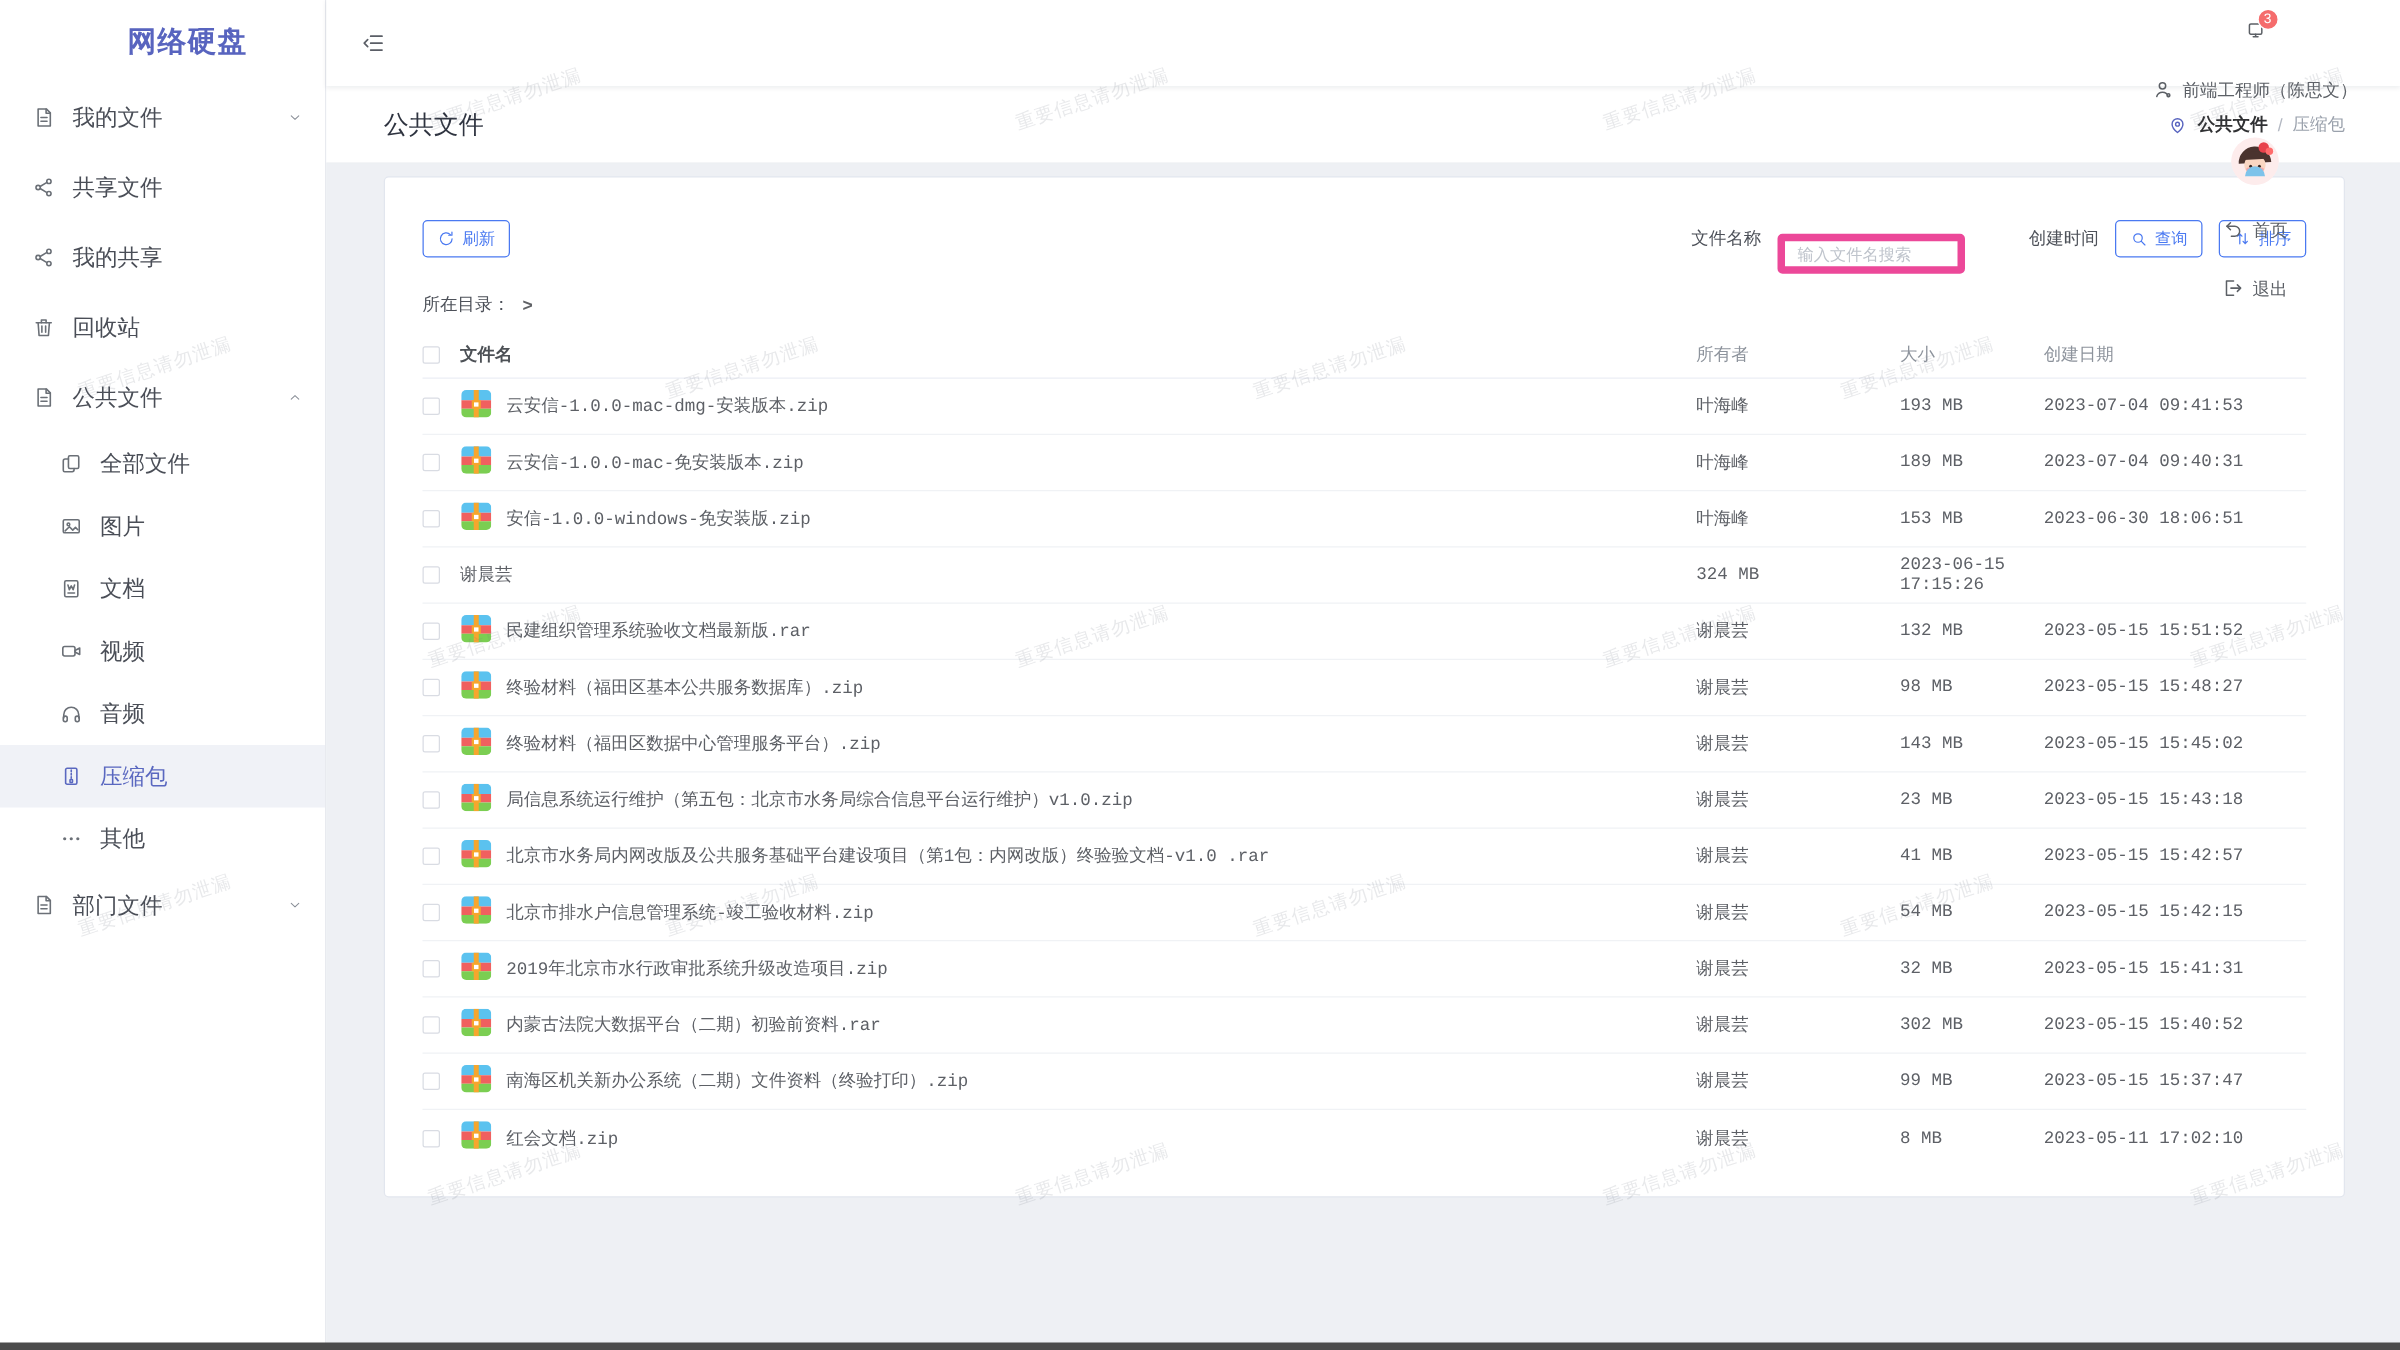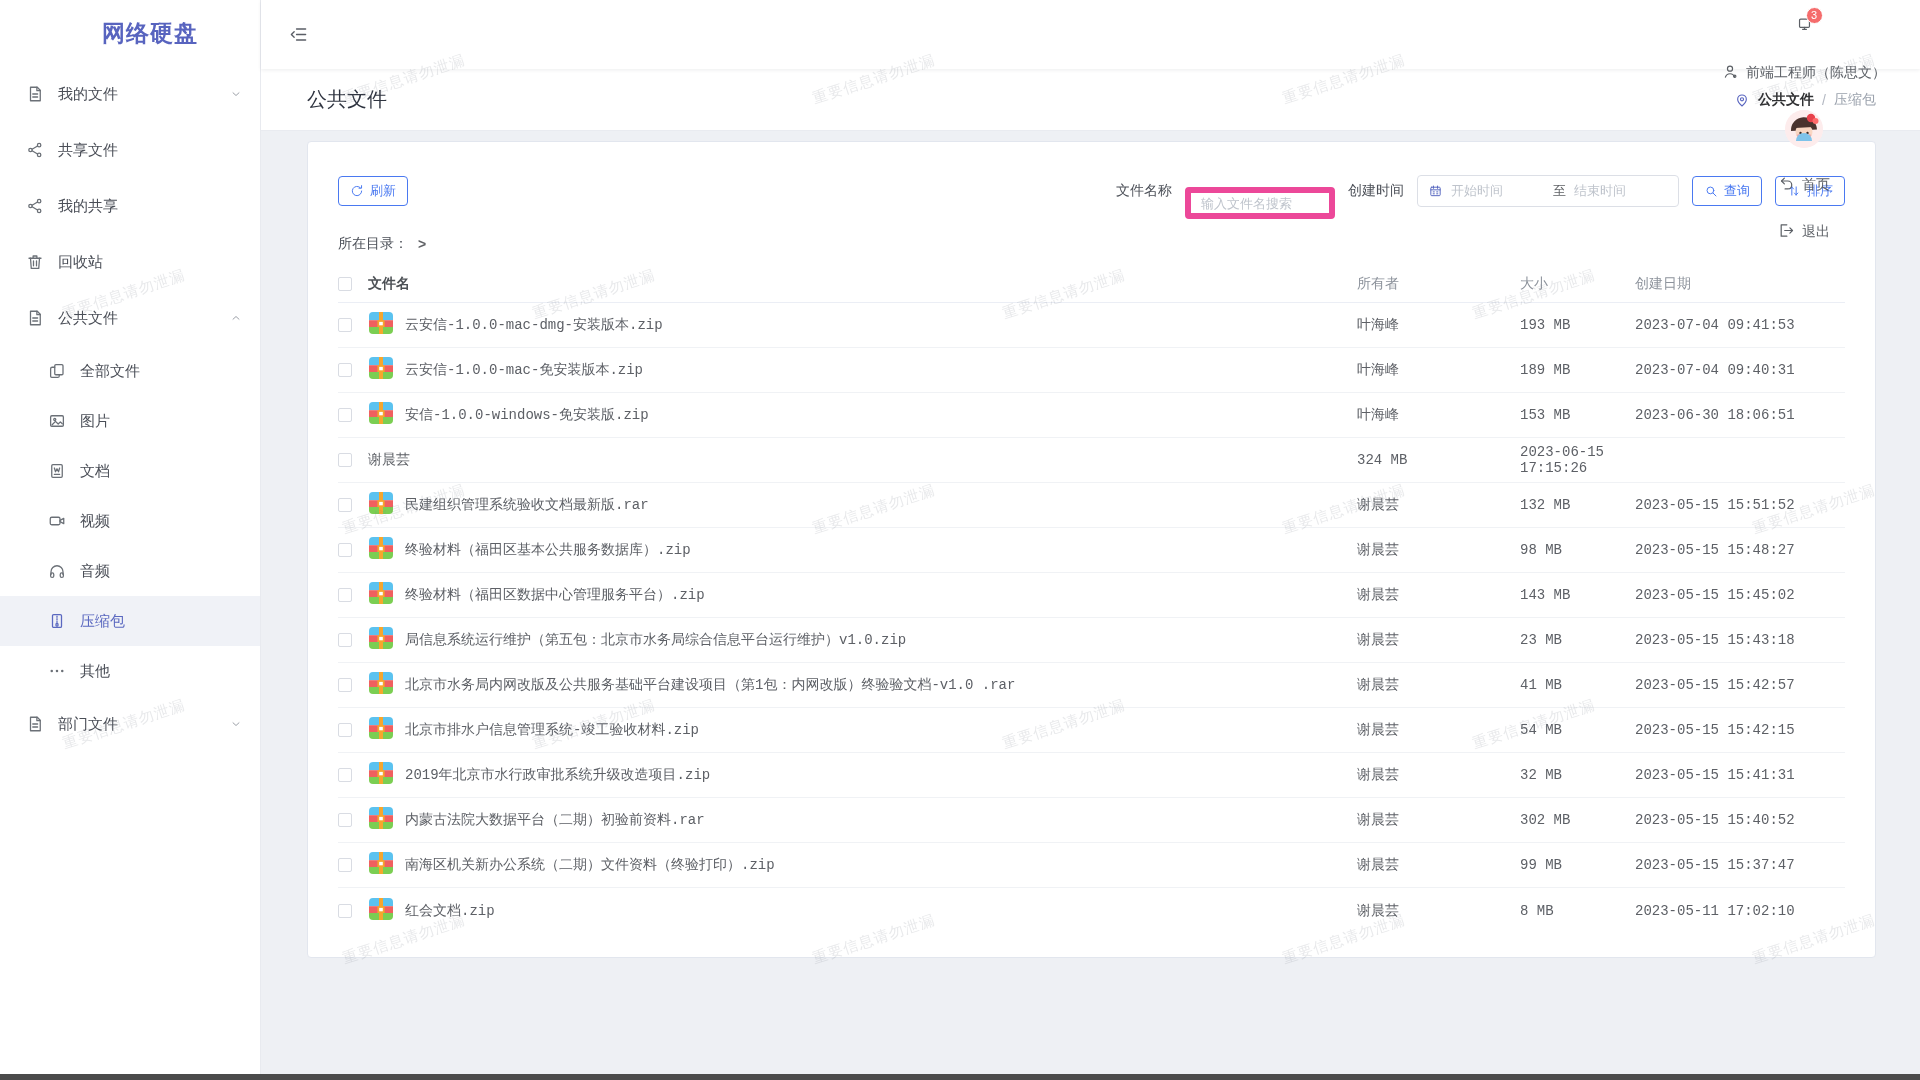--- a/index.html
+++ b/index.html
@@ -6,21 +6,21 @@
   html,body { margin:0; padding:0; width:1920px; height:1080px; overflow:hidden;
     font-family:"Liberation Sans","DejaVu Sans",sans-serif; background:#eef0f4; }
   .app { display:flex; width:1920px; height:1080px; position:relative; }
 
   
   .sidebar { width:261px; height:1080px; background:#fff; border-right:1px solid #e8eaef;
     flex:0 0 261px; position:relative; z-index:2; }
   .logo { height:66px; display:flex; align-items:center; justify-content:center;
     color:#5864bf; font-size:23px; font-weight:700; letter-spacing:1px;padding-left:40px; }
   .nav-item { height:56px; display:flex; align-items:center; padding:0 18px 0 26px;
-    color:#4a4e57; font-size:15px; cursor:pointer; }
+    color:#4a4e57; font-size:18px; cursor:pointer; }
   .nav-item.sub { height:50px; padding-left:48px; }
   .nav-item.active { background:#f0f2f7; color:#5a68c0; }
   .nav-item.active .nav-icon { color:#5a68c0; }
   .nav-icon { width:18px; height:18px; color:#6b7077; margin-right:14px; display:inline-flex; }
   .nav-icon svg { width:18px; height:18px; }
   .nav-label { flex:1; }
   .nav-chevron { width:12px; height:12px; color:#8a8f98; display:inline-flex; }
   .nav-chevron svg { width:12px; height:12px; }
 
   
@@ -53,21 +53,21 @@
   .card { margin:10px 44px 0 46px; height:817px; background:#fff; border:1px solid #e2e6ee;
     border-radius:4px; padding:0 30px; overflow:hidden; }
 
   
   .toolbar { margin-top:21px; display:flex; align-items:center; }
   .btn-outline { display:inline-flex; align-items:center; gap:6px; height:30px; padding:0 11px;
     border:1px solid #4a79f1; color:#4a79f1; background:#fff; border-radius:4px; font-size:13px;
     cursor:pointer; white-space:nowrap; }
   .btn-outline svg { width:13px; height:13px; }
   .filters { margin-left:auto; display:flex; align-items:center; gap:13px; }
-  .f-label { font-size:14px; color:#4d5159; }
+  .f-label { font-size:14px; color:#4d5159;margin-left:38px; }
   .f-input { width:150px; height:32px; border:6px solid #ec4899; border-radius:4px;
     padding:0 10px; font-size:13px; color:#606266; outline:none; font-family:inherit;margin-top:24px; }
   .f-input::placeholder { color:#bfc4cc; }
   .date-range { width:262px; height:32px; border:1px solid #dcdfe6; border-radius:4px;
     display:flex; align-items:center; padding:0 10px; gap:8px; cursor:pointer; }
   .date-range svg { width:15px; height:15px; color:#5868c0; flex:0 0 15px; }
   .d-ph { color:#bfc4cc; font-size:13px; flex:1; }
   .d-to { color:#606266; font-size:13px; }
 
   
@@ -373,31 +373,20 @@
                   <path d="M20 12a8 8 0 1 1-2.4-5.7"></path>
                   <path d="M19.8 2.8v4.4h-4.4"></path>
                 </svg>
               </span>
             <span>刷新</span>
           </button>
           <div class="filters">
             <span class="f-label">文件名称</span>
             <input class="f-input" placeholder="输入文件名搜索" style="">
             <span class="f-label">创建时间</span>
-            <div class="date-range">
-              <span class="i-cal" style="display: inline-flex;">
-                  <svg viewBox="0 0 24 24" fill="none" stroke="currentColor" stroke-width="1.7" stroke-linecap="round" stroke-linejoin="round" xmlns="http://www.w3.org/2000/svg" style="width: 14px; height: 14px;">
-                    <rect x="4" y="5.5" width="16" height="14.5" rx="1.5"></rect>
-                    <path d="M4 10h16M8.5 3.5v4M15.5 3.5v4M8 13.5h2M14 13.5h2M8 16.8h2M14 16.8h2"></path>
-                  </svg>
-                </span>
-              <span class="d-ph">开始时间</span>
-              <span class="d-to">至</span>
-              <span class="d-ph">结束时间</span>
-            </div>
             <button class="btn-outline">
               <span class="i-search" style="display: inline-flex;">
                   <svg viewBox="0 0 24 24" fill="none" stroke="currentColor" stroke-width="1.7" stroke-linecap="round" stroke-linejoin="round" xmlns="http://www.w3.org/2000/svg" style="width: 14px; height: 14px;">
                     <circle cx="11" cy="11" r="5.8"></circle>
                     <path d="M15.6 15.6L20.5 20.5"></path>
                   </svg>
                 </span>
               <span>查询</span>
             </button>
             <button class="btn-outline">

